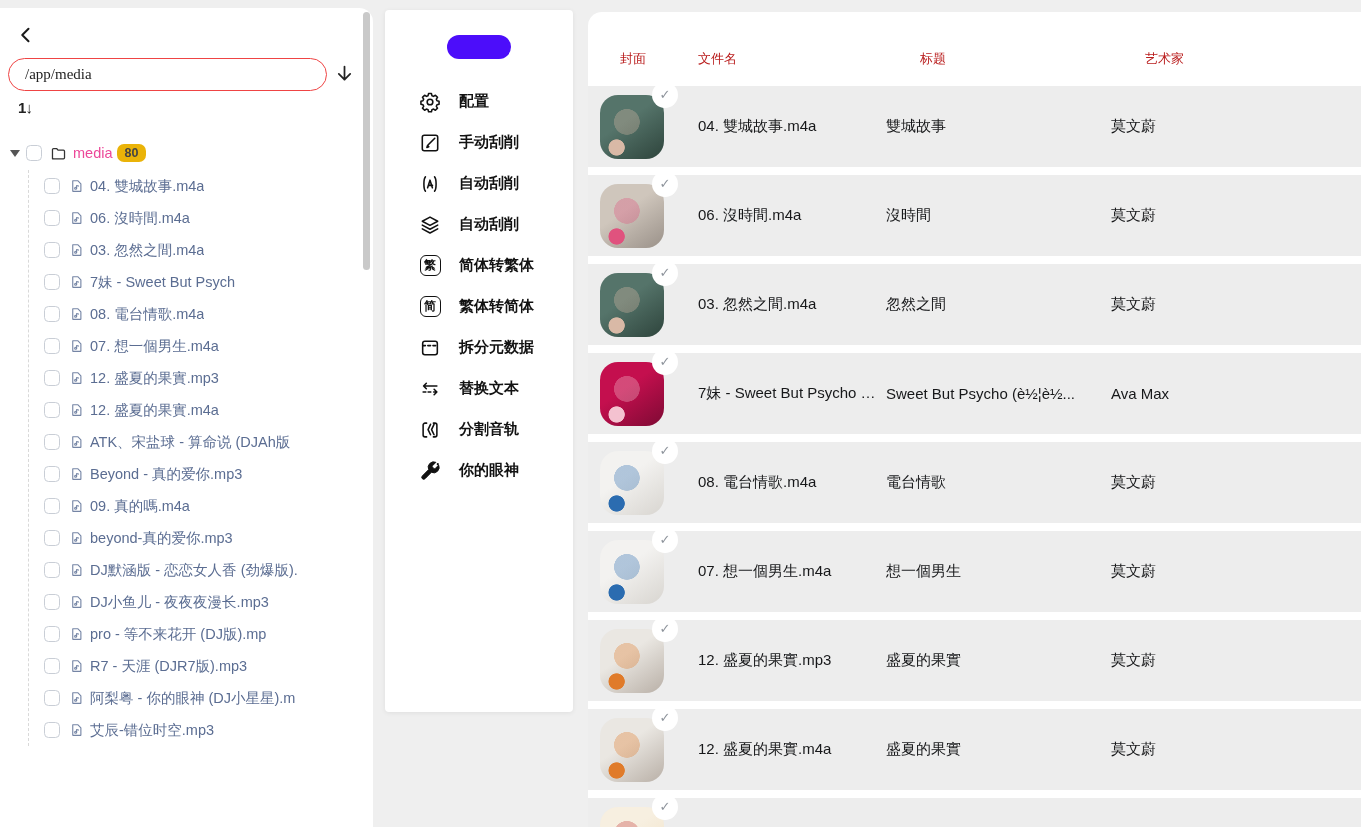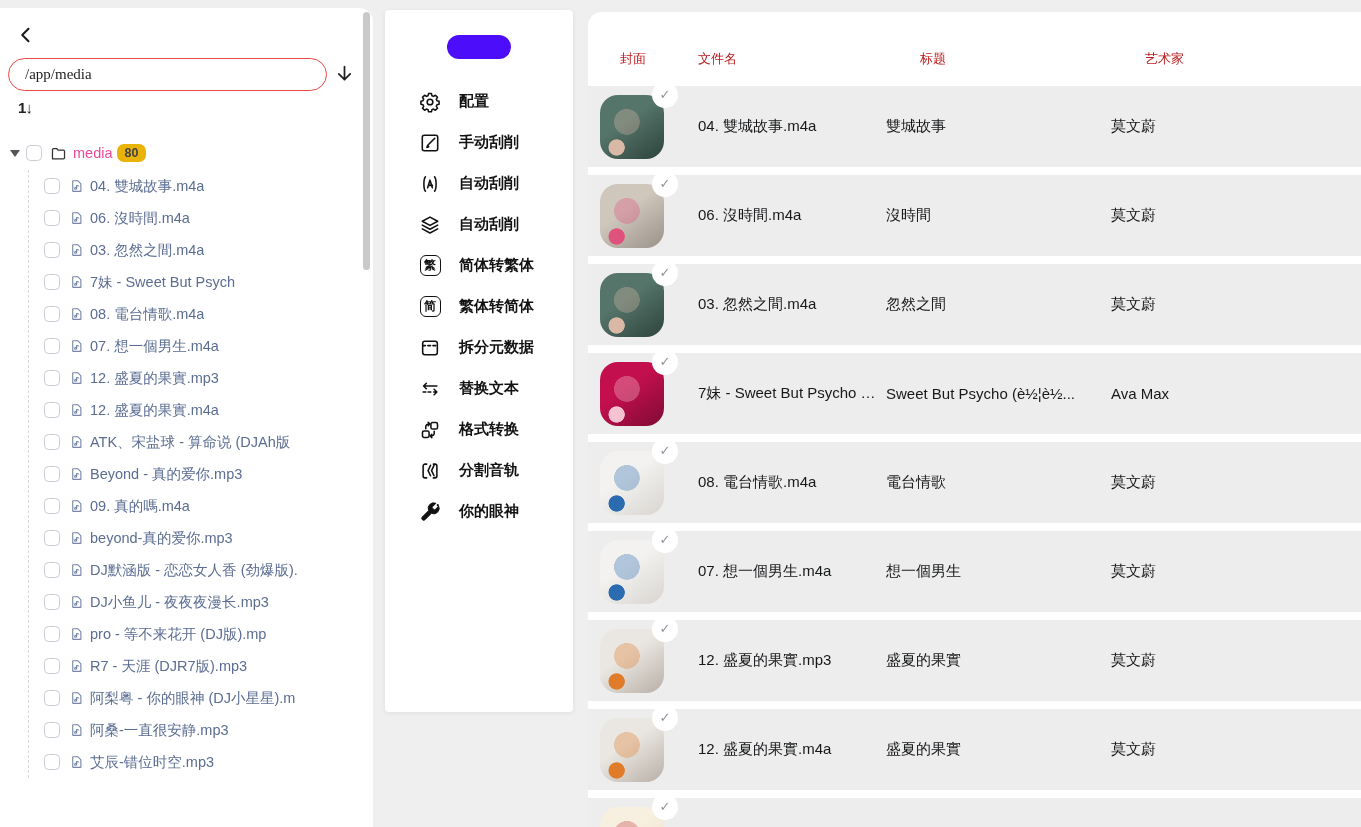--- a/index.html
+++ b/index.html
@@ -293,31 +293,20 @@
   </div>
         <div class="tree-item">
     <span class="cb"></span>
     <span class="ticon">
       <svg width="15" height="16" viewBox="0 0 24 24" fill="none" stroke="#7585a5" stroke-width="1.8" stroke-linejoin="round">
               <path d="M6 3.5h8l5 5V20a.5.5 0 0 1-.5.5h-12A.5.5 0 0 1 6 20V3.5z"></path>
               <circle cx="10.6" cy="15.6" r="1.6"></circle>
               <path d="M12.2 15.6v-4.4l3 .9" stroke-linecap="round"></path>
             </svg>
     </span>
-    <span class="tree-item-label">阿桑-一直很安静.mp3</span>
-  </div>
-        <div class="tree-item">
-    <span class="cb"></span>
-    <span class="ticon">
-      <svg width="15" height="16" viewBox="0 0 24 24" fill="none" stroke="#7585a5" stroke-width="1.8" stroke-linejoin="round">
-              <path d="M6 3.5h8l5 5V20a.5.5 0 0 1-.5.5h-12A.5.5 0 0 1 6 20V3.5z"></path>
-              <circle cx="10.6" cy="15.6" r="1.6"></circle>
-              <path d="M12.2 15.6v-4.4l3 .9" stroke-linecap="round"></path>
-            </svg>
-    </span>
     <span class="tree-item-label">艾辰-错位时空.mp3</span>
   </div>
       </div>
   </div>
 
   <div id="side-scrollbar"></div>
 </div>
 
 <div id="menu" class="card">
   <button id="menu-pill" style="background: rgb(76, 13, 250);"></button>
@@ -380,31 +369,20 @@
   </div>
       <div class="menu-item">
     <span class="mi-icon">
           <svg width="22" height="22" viewBox="0 0 24 24" fill="none" stroke="#111" stroke-width="1.7" stroke-linecap="round" stroke-linejoin="round">
             <path d="M19.5 8.7H5M8 5.7l-3 3 3 3"></path>
             <path d="M4.5 15.3h10" stroke-dasharray="3 2.4"></path>
             <path d="M16 15.3h3.5M16.5 12.3l3 3-3 3"></path>
           </svg>
         </span>
     <span class="mi-label">替换文本</span>
-  </div>
-      <div class="menu-item">
-    <span class="mi-icon">
-          <svg width="22" height="22" viewBox="0 0 24 24" fill="none" stroke="#111" stroke-width="1.7" stroke-linecap="round" stroke-linejoin="round">
-            <rect x="3.8" y="13" width="7.2" height="7.2" rx="1.8"></rect>
-            <rect x="13" y="3.8" width="7.2" height="7.2" rx="1.8"></rect>
-            <path d="M7.4 10.6V8.4A3 3 0 0 1 10.4 5.4h.8M10 3.6l1.8 1.8L10 7.2"></path>
-            <path d="M16.6 13.4v2.2a3 3 0 0 1-3 3h-.8M14 20.4l-1.8-1.8 1.8-1.8"></path>
-          </svg>
-        </span>
-    <span class="mi-label">格式转换</span>
   </div>
       <div class="menu-item">
     <span class="mi-icon">
           <svg width="22" height="22" viewBox="0 0 24 24" fill="none" stroke="#111" stroke-width="1.7" stroke-linecap="round" stroke-linejoin="round">
             <path d="M8.3 4.5H6.6a2.1 2.1 0 0 0-2.1 2.1v10.8a2.1 2.1 0 0 0 2.1 2.1h1.7M15.7 4.5h1.7a2.1 2.1 0 0 1 2.1 2.1v10.8a2.1 2.1 0 0 1-2.1 2.1h-1.7"></path>
             <path d="m12.6 5.8-2.7 5.7 2.7 5.7M16.4 5.8l-2.7 5.7 2.7 5.7"></path>
           </svg>
         </span>
     <span class="mi-label">分割音轨</span>
   </div>

